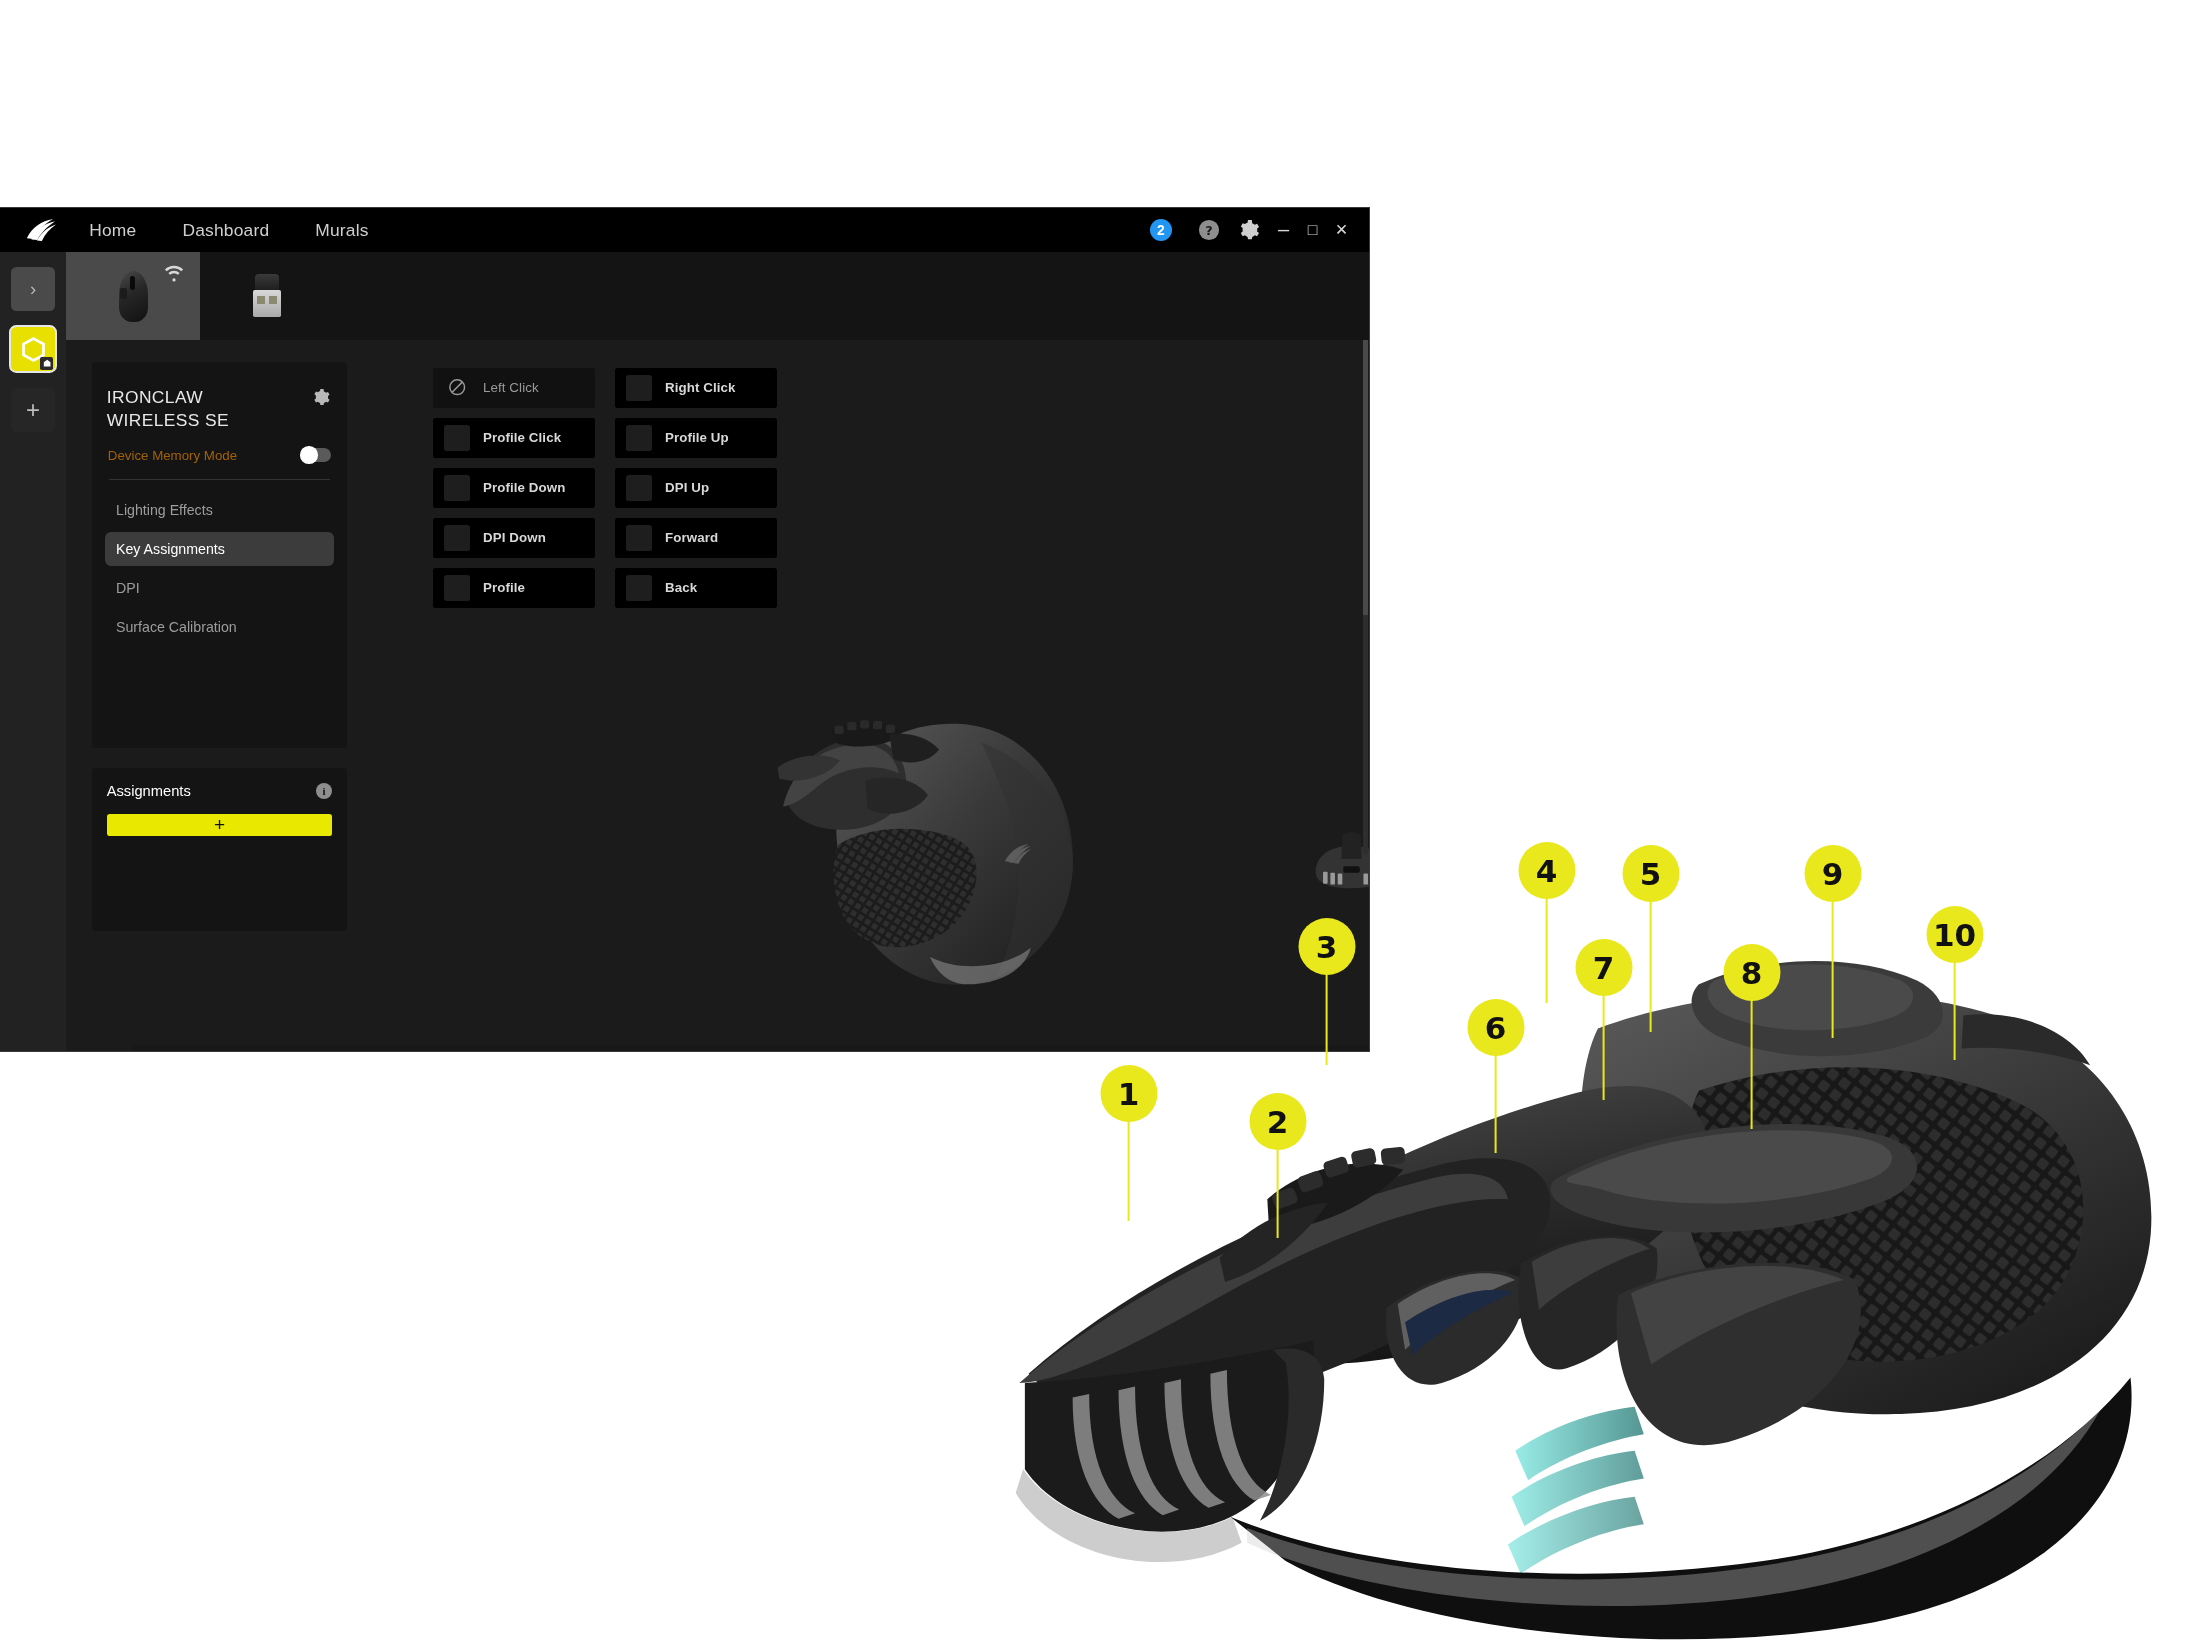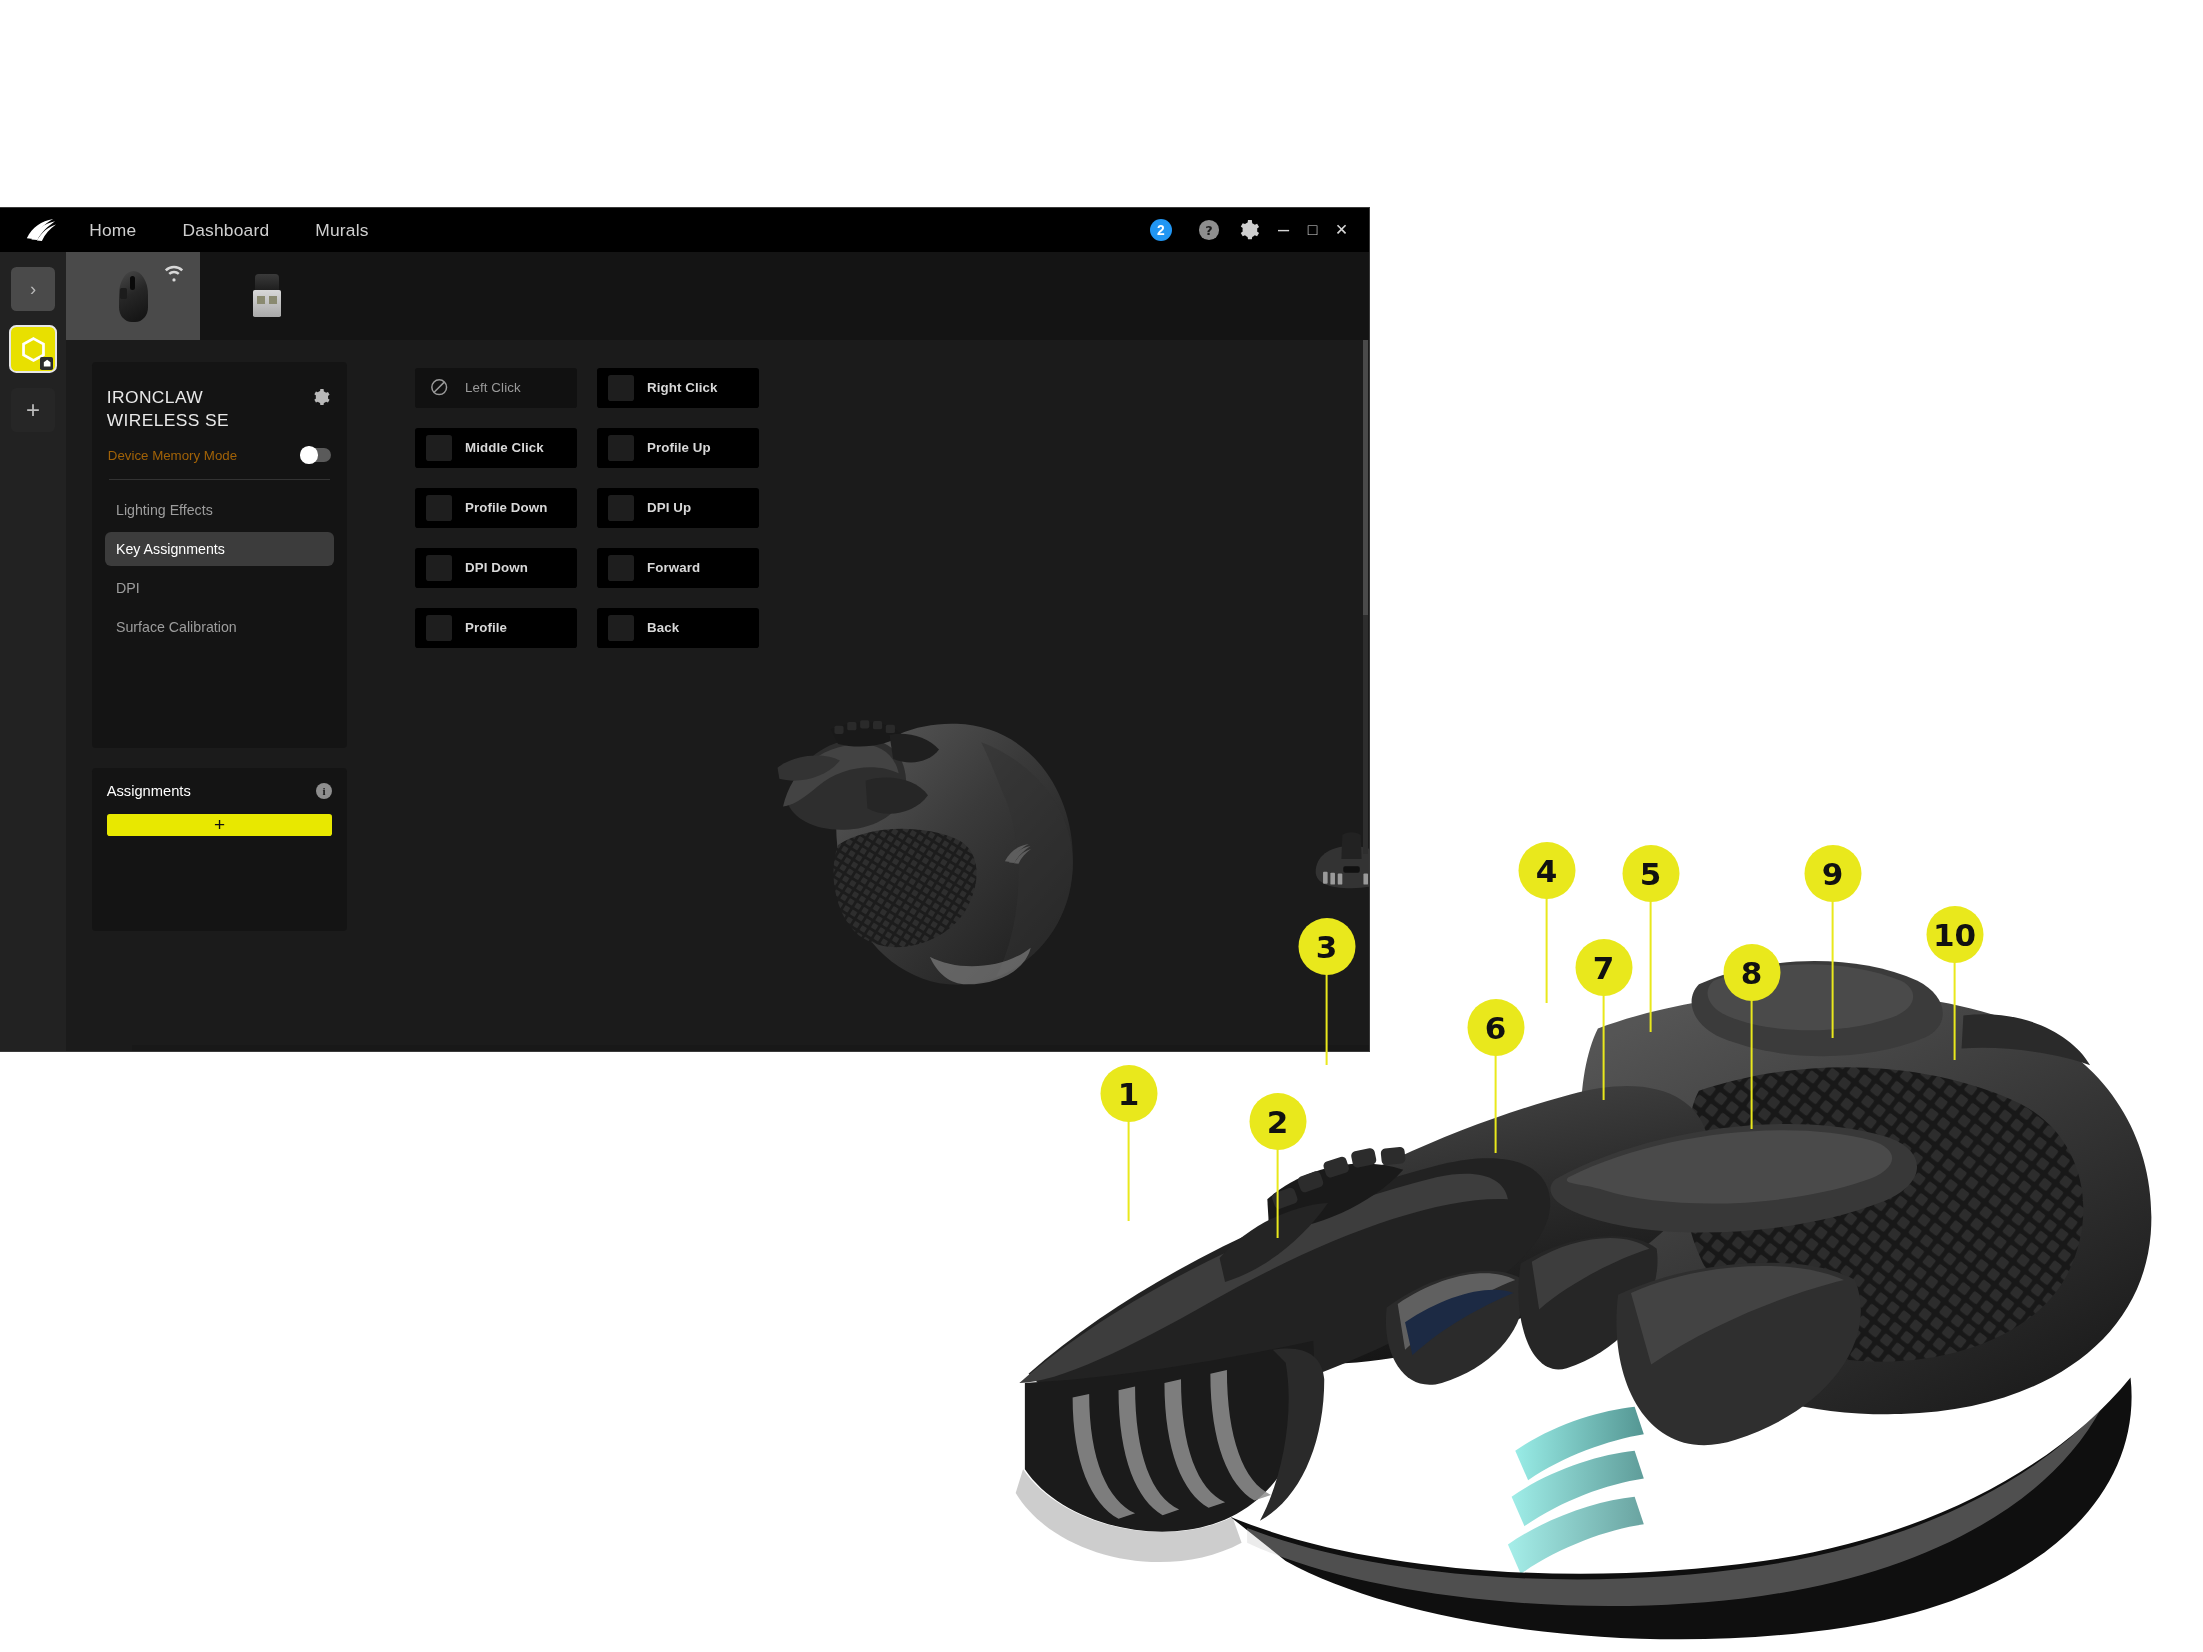--- a/index.html
+++ b/index.html
@@ -205,26 +205,25 @@
   }
   .add-bar {
     margin-top: 14.7px; height: 22px; border-radius: 2.8px;
     background: #e8e800; color: #111;
     display: flex; align-items: center; justify-content: center;
     font-size: 19px; line-height: 1; cursor: pointer;
   }
 
   
   .keygrid {
-    position: absolute; left: 349px; top: 27.5px;
+    position: absolute; left: 367px; top: 27.5px;
     display: grid;
     grid-template-columns: 162px 162px;
     column-gap: 20px;
     row-gap: 10px;
-    gap: 20px;
   }
   .keybtn {
     height: 40px; background: #000000; border-radius: 2.8px;
     display: flex; align-items: center; padding-left: 11px;
     cursor: pointer;
   }
   .keybtn.dark { background: #111111; }
   .keybtn .sw {
     width: 26px; height: 26px; background: #1e1e1e; border-radius: 2.8px;
     flex: none;
@@ -399,21 +398,21 @@
           </span>
           <span class="kl">Left Click</span>
         </div>
         <div class="keybtn">
           <span class="sw"></span>
           <span class="kl">Right Click</span>
         </div>
 
         <div class="keybtn">
           <span class="sw"></span>
-          <span class="kl">Middle Click</span>
+          <span class="kl">Profile Click</span>
         </div>
         <div class="keybtn">
           <span class="sw"></span>
           <span class="kl">Profile Up</span>
         </div>
 
         <div class="keybtn">
           <span class="sw"></span>
           <span class="kl">Profile Down</span>
         </div>

